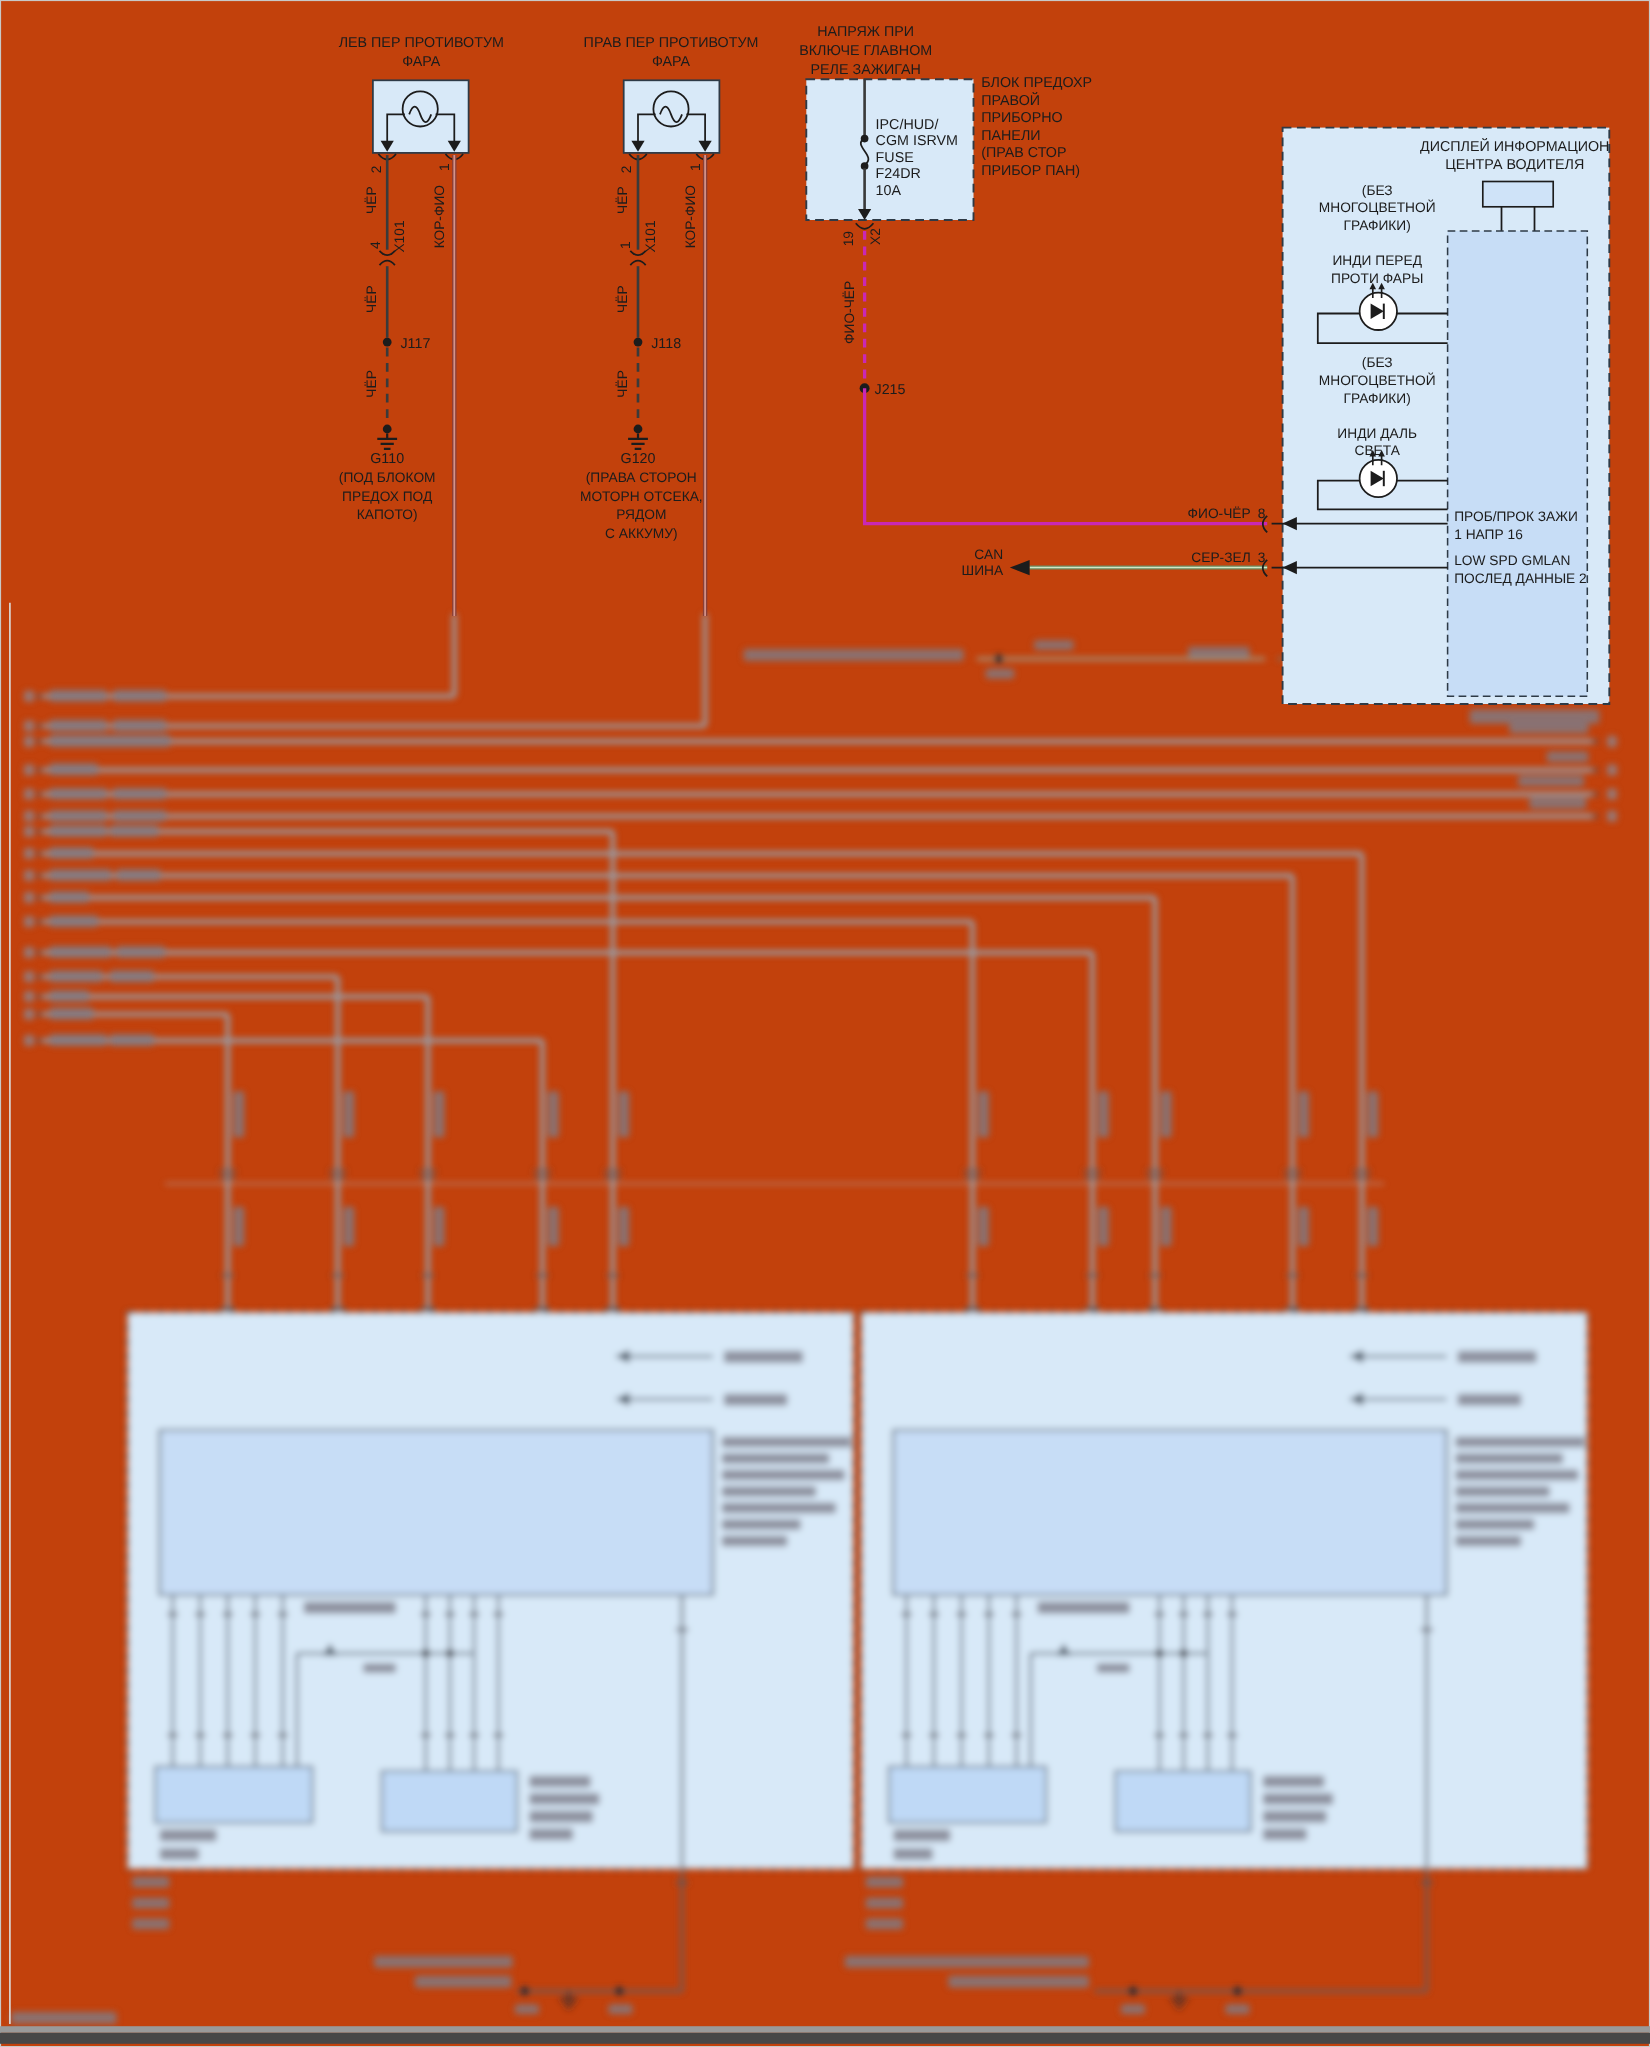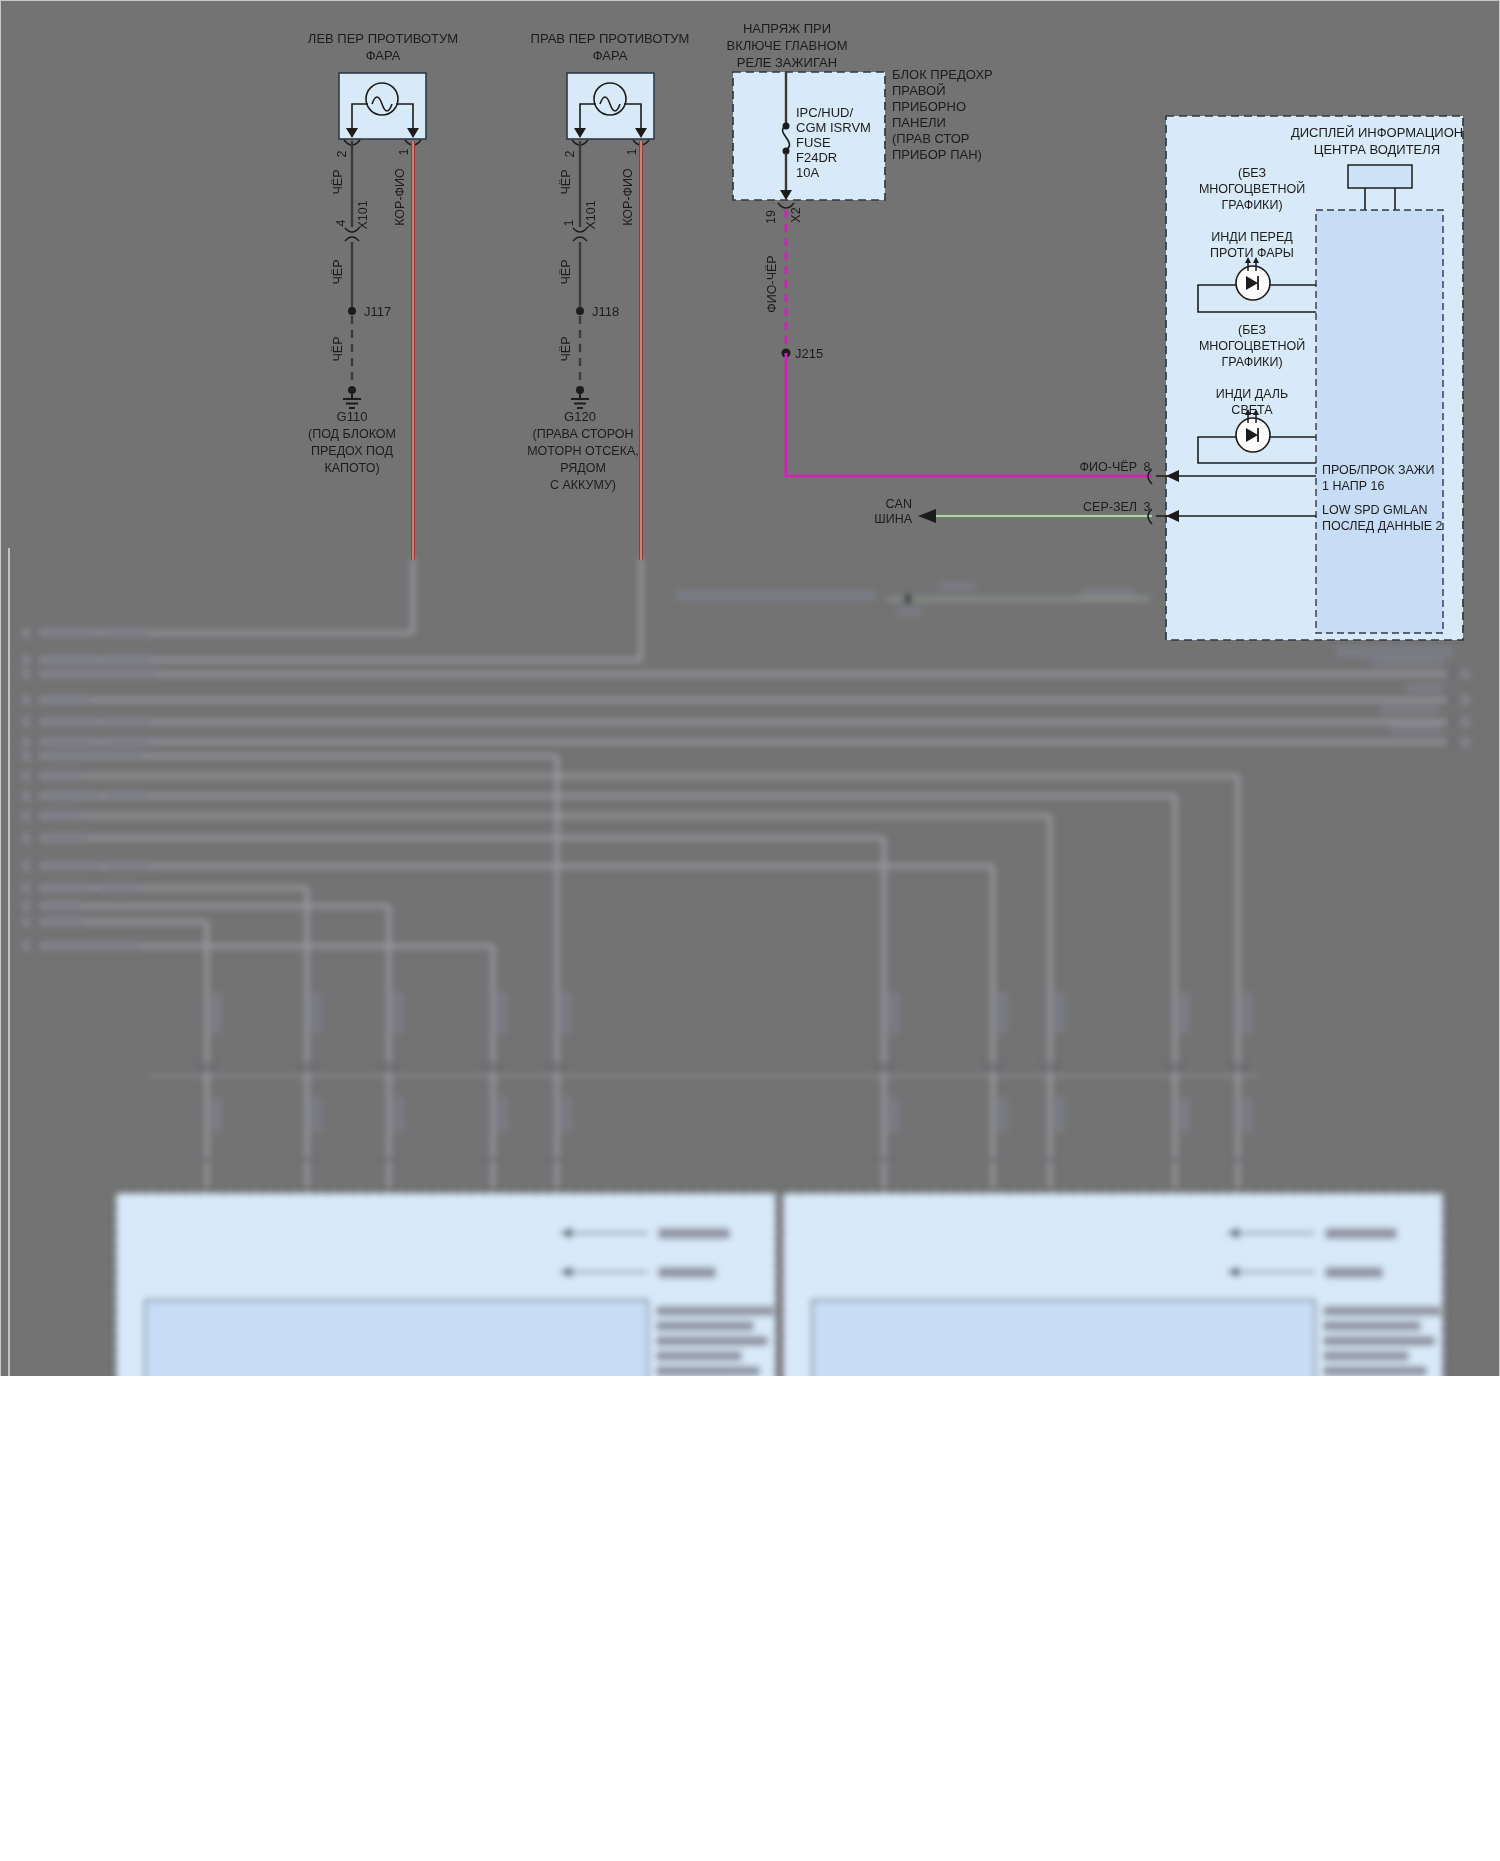--- a/index.html
+++ b/index.html
@@ -1,16 +1,16 @@
 <!DOCTYPE html>
 <html><head>
 <meta charset="utf-8">
 <style>
   html,body{margin:0;padding:0;background:#fff;}
-  .page{position:relative;width:1500px;height:1376px;background:#737373;overflow:hidden;
+  .page{position:relative;width:1500px;height:1861px;background:#c2410c;overflow:hidden;
         font-family:"Liberation Sans", sans-serif;}
   svg{position:absolute;left:0;top:0;}
   text{font-family:"Liberation Sans", sans-serif;fill:#1c1c1c;font-size:13px;}
   .t{text-anchor:middle;}
   .l{text-anchor:start;}
   .r{text-anchor:end;}
   .small{font-size:12.5px;}
   .wireblk{stroke:#3a3a3a;stroke-width:2.4;fill:none;}
   .wireblkd{stroke:#3a3a3a;stroke-width:2.4;fill:none;stroke-dasharray:8,6;}
   .sym{stroke:#1c1c1c;stroke-width:1.6;fill:none;}

